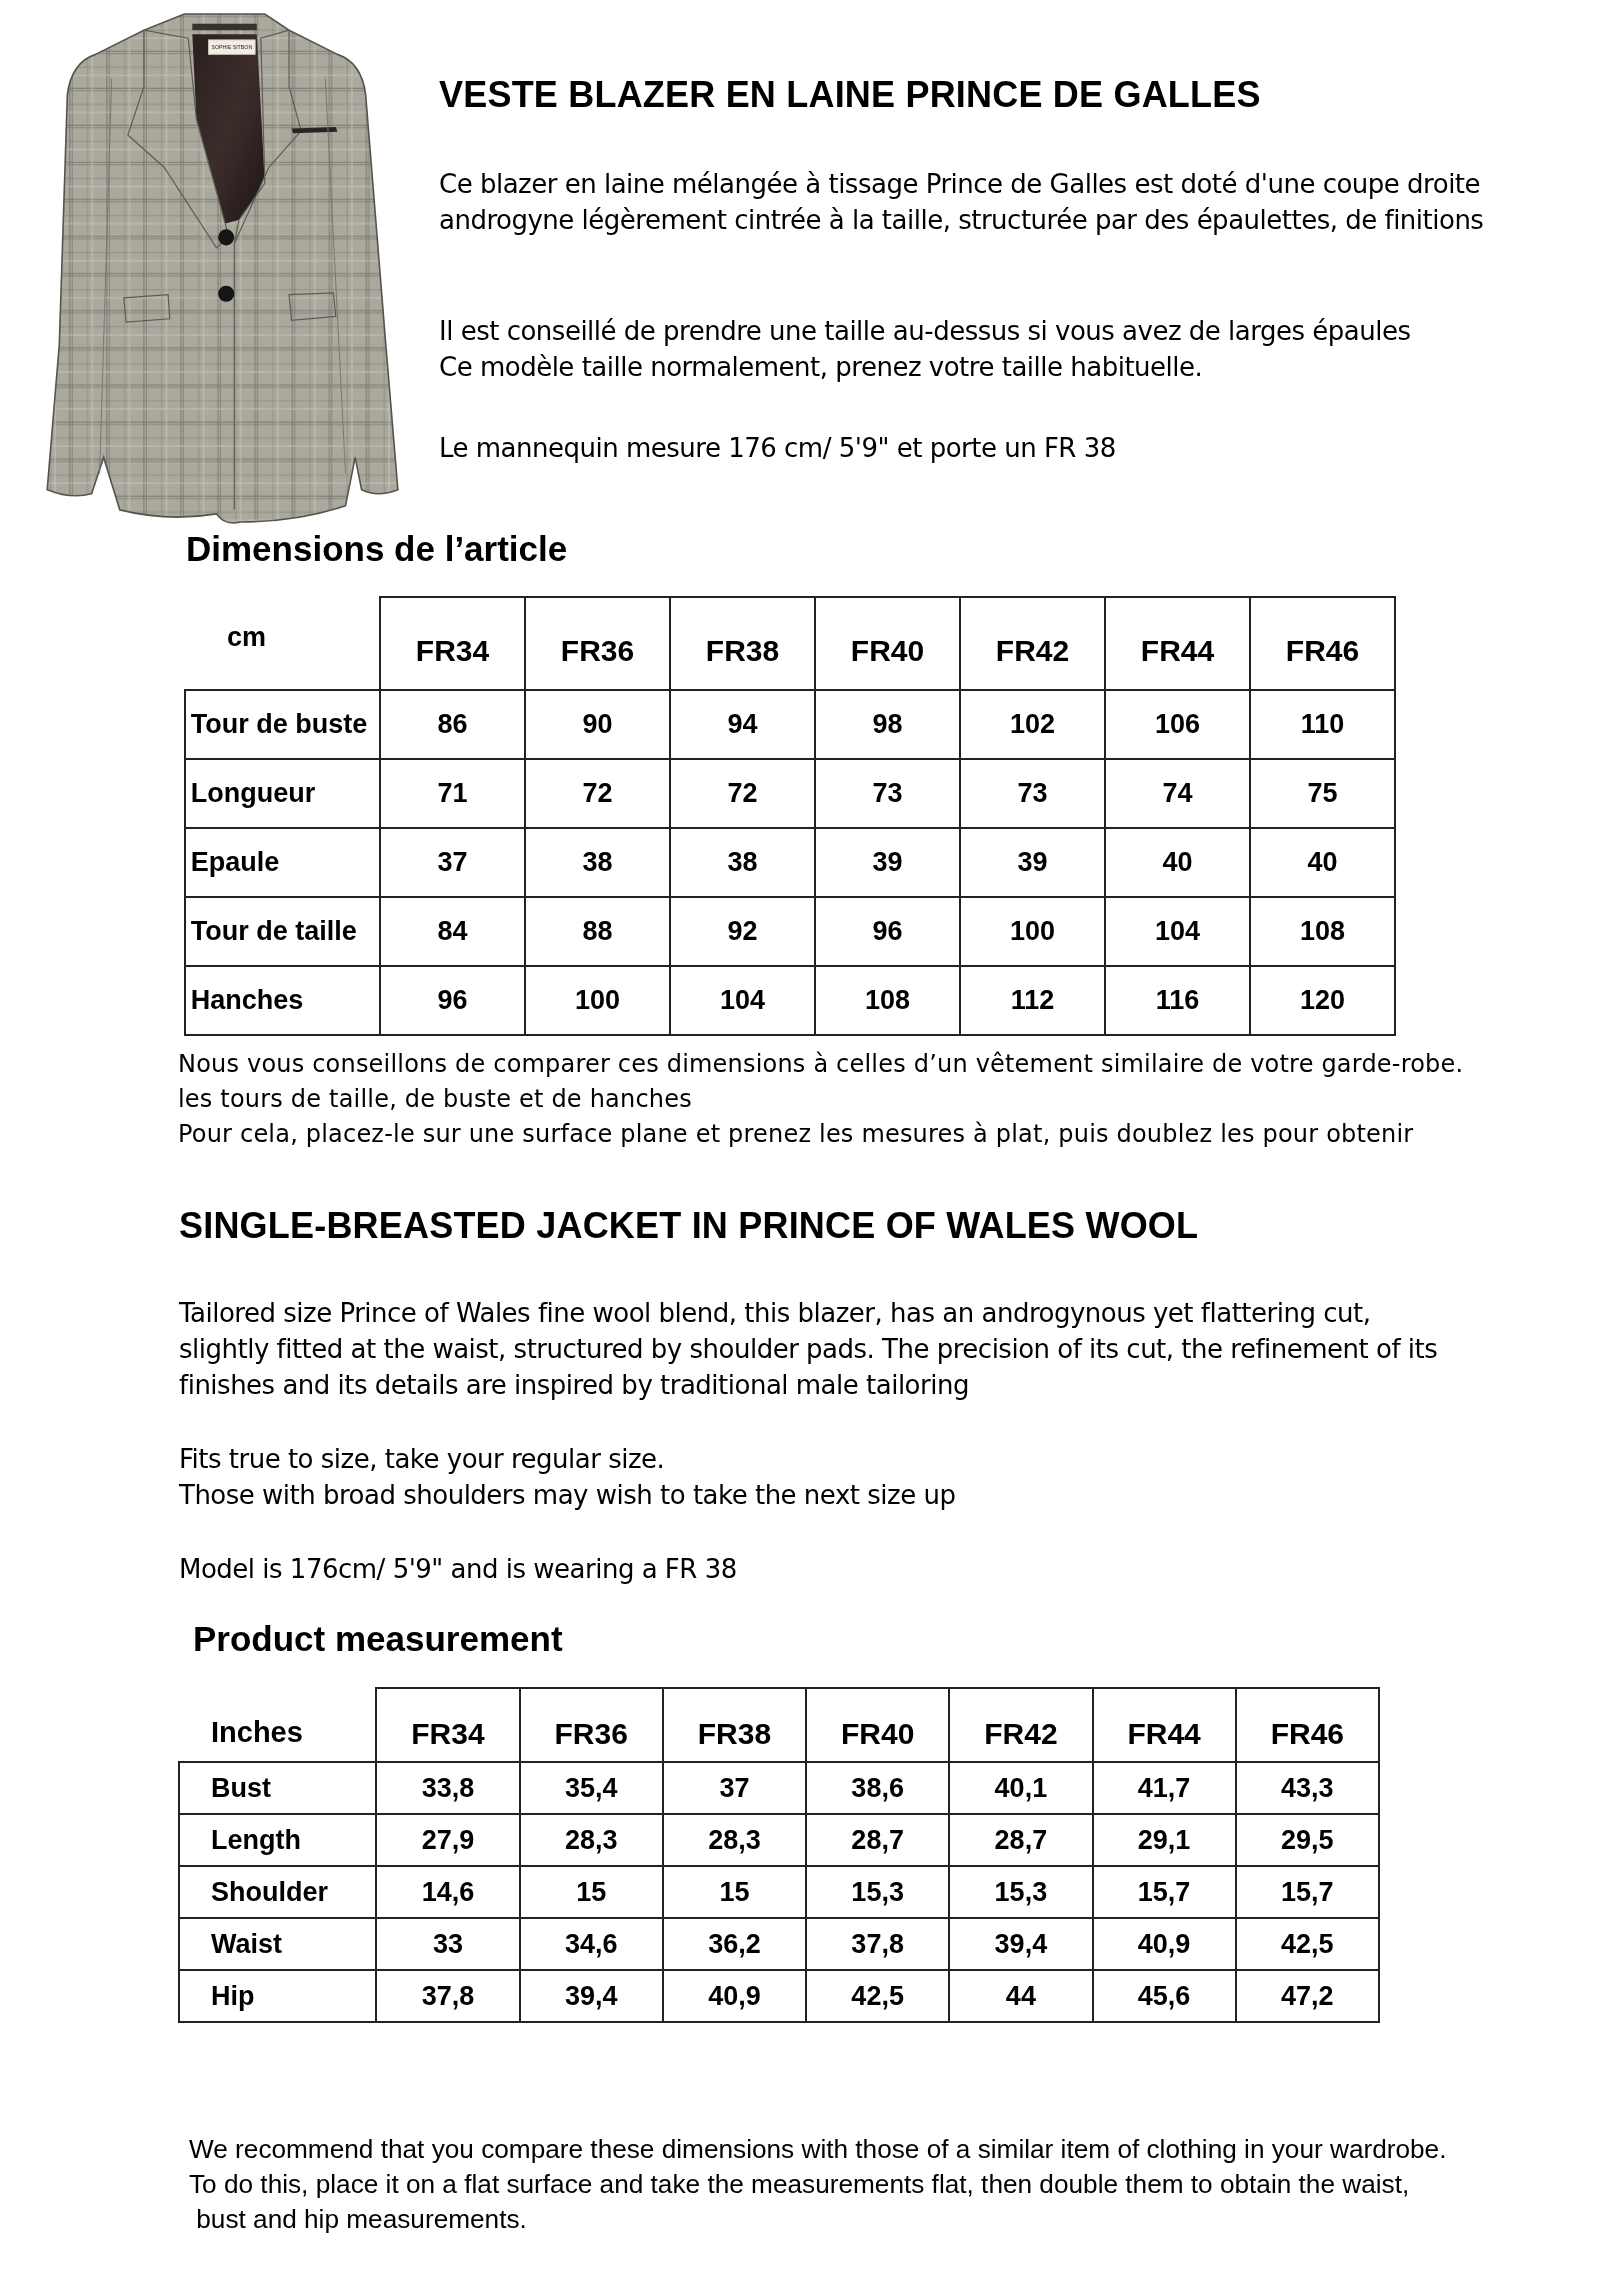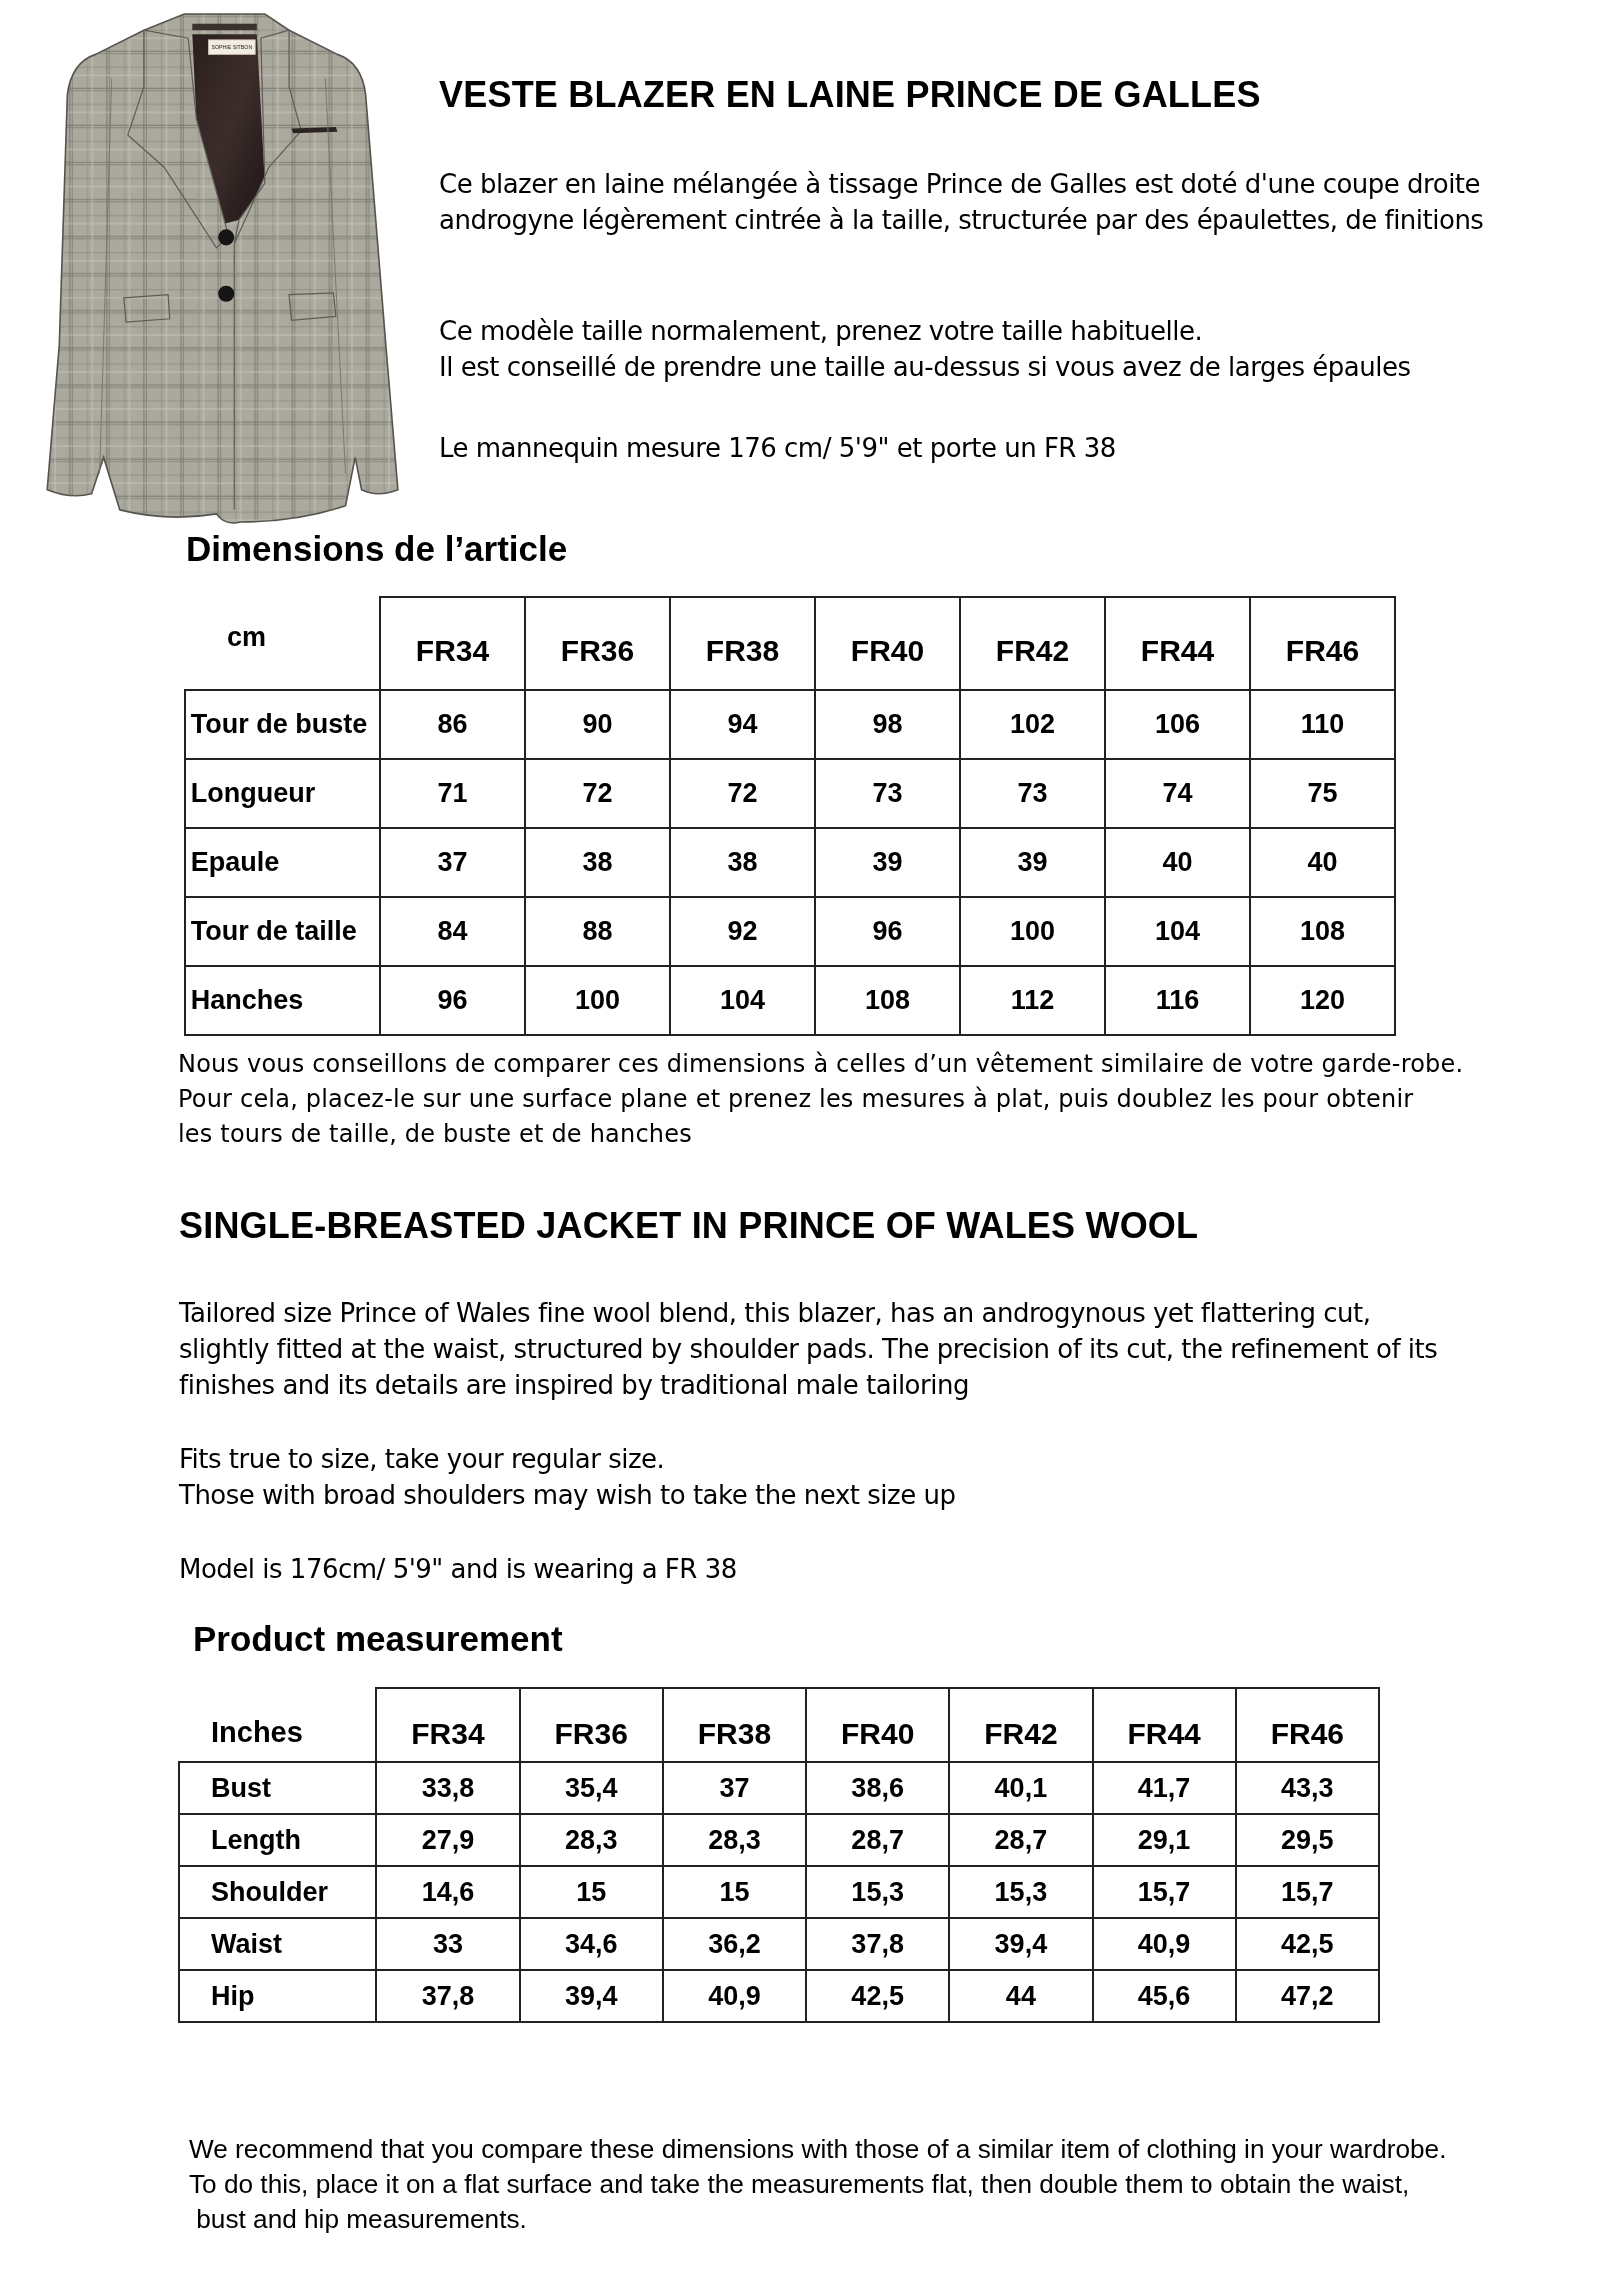--- a/index.html
+++ b/index.html
@@ -93,22 +93,22 @@
 </div>
 
 <div class="abs h-title" style="left:439px; top:74px;">VESTE BLAZER EN LAINE PRINCE DE GALLES</div>
 
 <div class="abs body-text" style="left:439px; top:166px;">
   <div>Ce blazer en laine mélangée à tissage Prince de Galles est doté d'une coupe droite</div>
   <div>androgyne légèrement cintrée à la taille, structurée par des épaulettes, de finitions</div>
 </div>
 
 <div class="abs body-text" style="left:439px; top:313px;">
+  <div>Il est conseillé de prendre une taille au-dessus si vous avez de larges épaules</div>
   <div>Ce modèle taille normalement, prenez votre taille habituelle.</div>
-  <div>Il est conseillé de prendre une taille au-dessus si vous avez de larges épaules</div>
 </div>
 
 <div class="abs body-text" style="left:439px; top:430px;">Le mannequin mesure 176 cm/ 5'9" et porte un FR 38</div>
 
 <div class="abs sec-title" style="left:186px; top:529px;">Dimensions de l’article</div>
 
 <table class="size" id="t1">
   <colgroup>
       <col class="c0">
       <col class="cs">
@@ -178,22 +178,22 @@
     <td>108</td>
     <td>112</td>
     <td>116</td>
     <td>120</td>
   </tr>
 </tbody>
   </table>
 
 <div class="abs note-fr" style="left:178px; top:1047px;">
   <div>Nous vous conseillons de comparer ces dimensions à celles d’un vêtement similaire de votre garde-robe.</div>
+  <div>les tours de taille, de buste et de hanches</div>
   <div>Pour cela, placez-le sur une surface plane et prenez les mesures à plat, puis doublez les pour obtenir</div>
-  <div>les tours de taille, de buste et de hanches</div>
 </div>
 
 <div class="abs h-title" style="left:179px; top:1205px;">SINGLE-BREASTED JACKET IN PRINCE OF WALES WOOL</div>
 
 <div class="abs body-text" style="left:179px; top:1295px;">
   <div>Tailored size Prince of Wales fine wool blend, this blazer, has an androgynous yet flattering cut,</div>
   <div>slightly fitted at the waist, structured by shoulder pads. The precision of its cut, the refinement of its</div>
   <div>finishes and its details are inspired by traditional male tailoring</div>
 </div>
 

